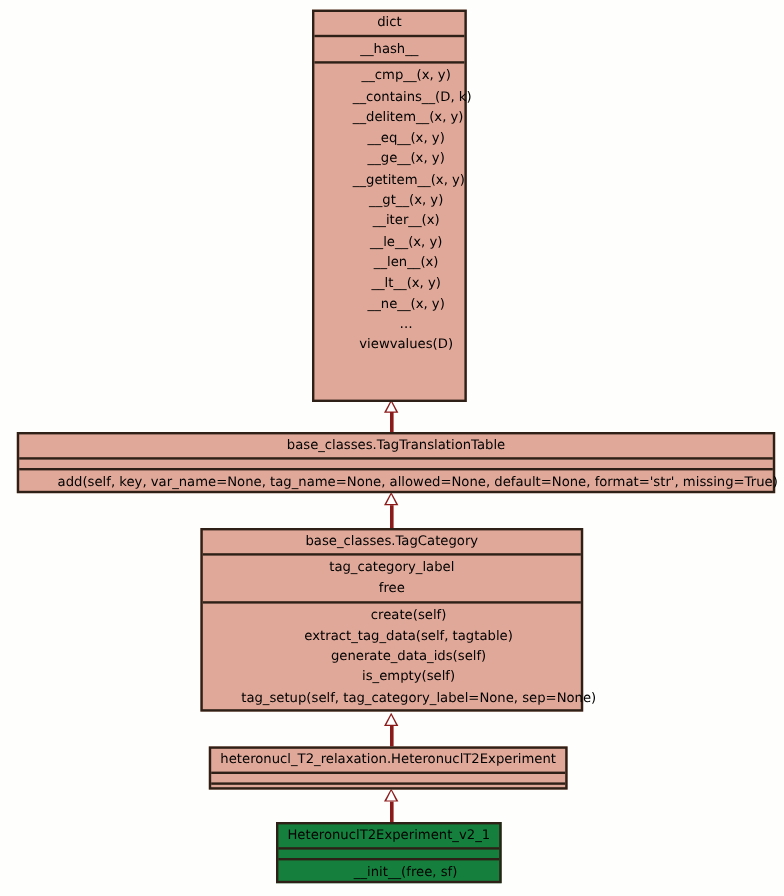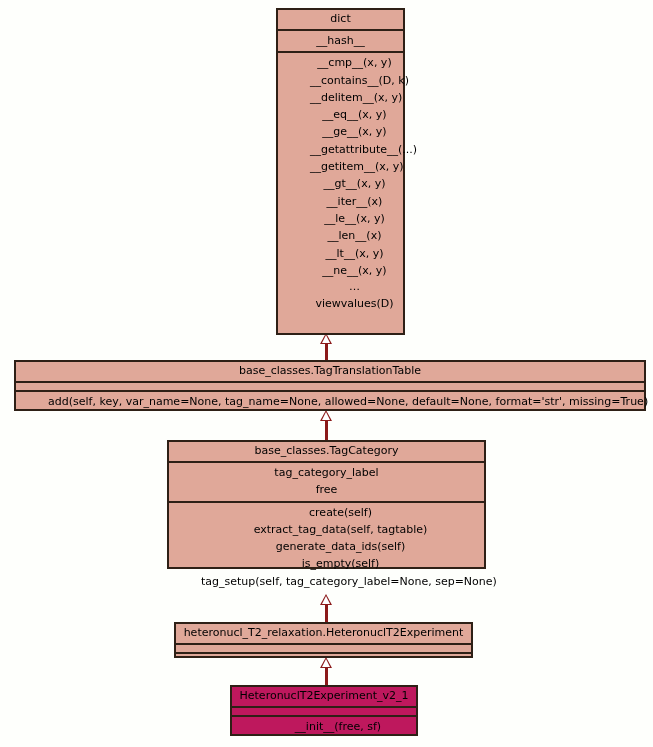--- a/index.html
+++ b/index.html
@@ -21,21 +21,21 @@
 
   
   .umlbox {
     position: absolute;
     box-sizing: border-box;
     border: 2px solid #2e2016;
     background: #e0a899;
     z-index: 3;
   }
   .umlbox.light {
-    background: #be185d;
+    background: #15803d;
   }
   .compartment {
     box-sizing: border-box;
     border-bottom: 2px solid #2e2016;
   }
   .compartment:last-child {
     border-bottom: none;
     padding-left: 28px;
   }
   .hdr {
@@ -99,53 +99,52 @@
 
 <div class="conn-line" style="left:325px; top:421px; height:20px;"></div>
 <div class="arrowhead" style="left:320px; top:410px;"></div>
 
 <div class="conn-line" style="left:325px; top:605px; height:18px;"></div>
 <div class="arrowhead" style="left:320px; top:594px;"></div>
 
 <div class="conn-line" style="left:325px; top:668px; height:18px;"></div>
 <div class="arrowhead" style="left:320px; top:657px;"></div>
 
-<div class="umlbox" style="left:276px; top:8px; width:129px; height:327px;">
+<div class="umlbox" style="left:260px; top:8px; width:129px; height:327px;">
   <div class="compartment hdr">dict</div>
   <div class="compartment rowlist">
     <div class="row">__hash__</div>
   </div>
   <div class="compartment rowlist">
     <div class="row">__cmp__(x, y)</div>
     <div class="row">__contains__(D, k)</div>
     <div class="row">__delitem__(x, y)</div>
     <div class="row">__eq__(x, y)</div>
     <div class="row">__ge__(x, y)</div>
-    <div class="row">__getattribute__(...)</div>
     <div class="row">__getitem__(x, y)</div>
     <div class="row">__gt__(x, y)</div>
     <div class="row">__iter__(x)</div>
     <div class="row">__le__(x, y)</div>
     <div class="row">__len__(x)</div>
     <div class="row">__lt__(x, y)</div>
     <div class="row">__ne__(x, y)</div>
     <div class="row center">…</div>
     <div class="row">viewvalues(D)</div>
   </div>
 </div>
 
 <div class="umlbox" style="left:14px; top:360px; width:632px; height:51px;">
   <div class="compartment hdr">base_classes.TagTranslationTable</div>
   <div class="compartment empty-compartment"></div>
   <div class="compartment rowlist">
     <div class="row">add(self, key, var_name=None, tag_name=None, allowed=None, default=None, format='str', missing=True)</div>
   </div>
 </div>
 
-<div class="umlbox" style="left:167px; top:440px; width:319px; height:129px;">
+<div class="umlbox" style="left:167px; top:440px; width:319px; height:153px;">
   <div class="compartment hdr">base_classes.TagCategory</div>
   <div class="compartment rowlist">
     <div class="row">tag_category_label</div>
     <div class="row">free</div>
   </div>
   <div class="compartment rowlist">
     <div class="row">create(self)</div>
     <div class="row">extract_tag_data(self, tagtable)</div>
     <div class="row">generate_data_ids(self)</div>
     <div class="row">is_empty(self)</div>

